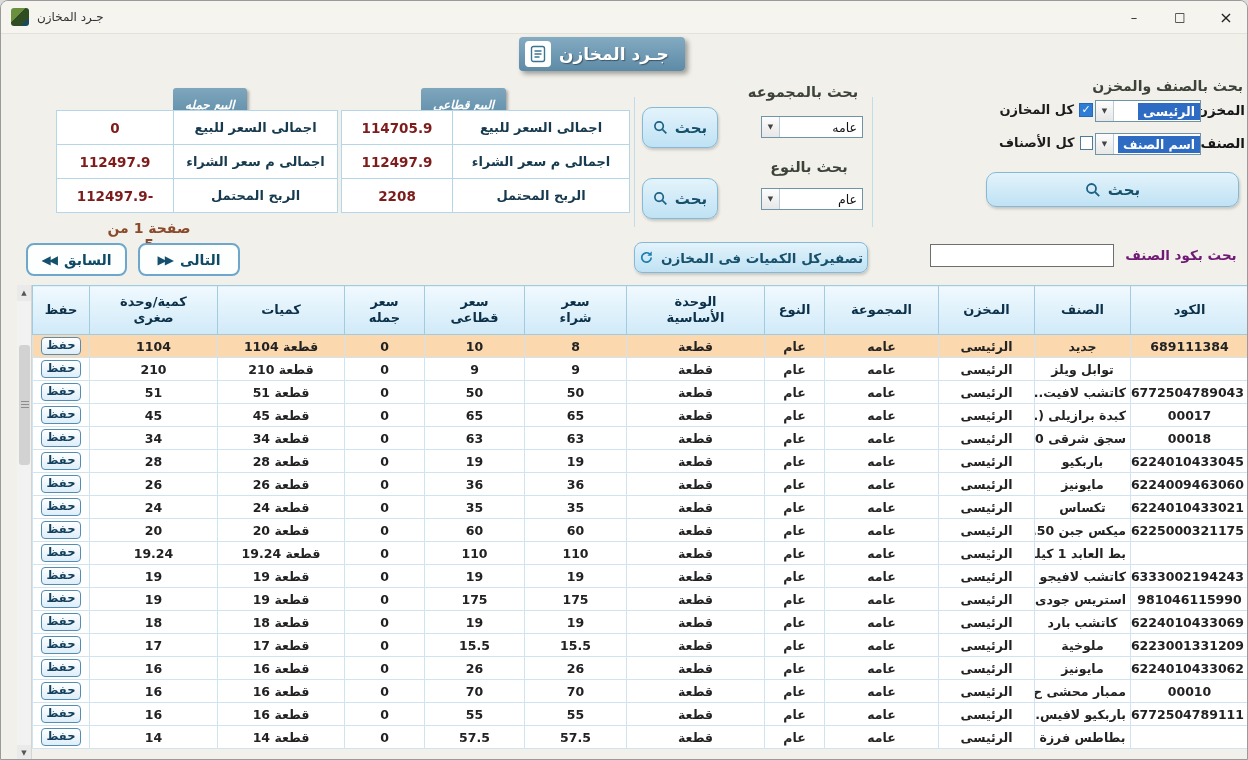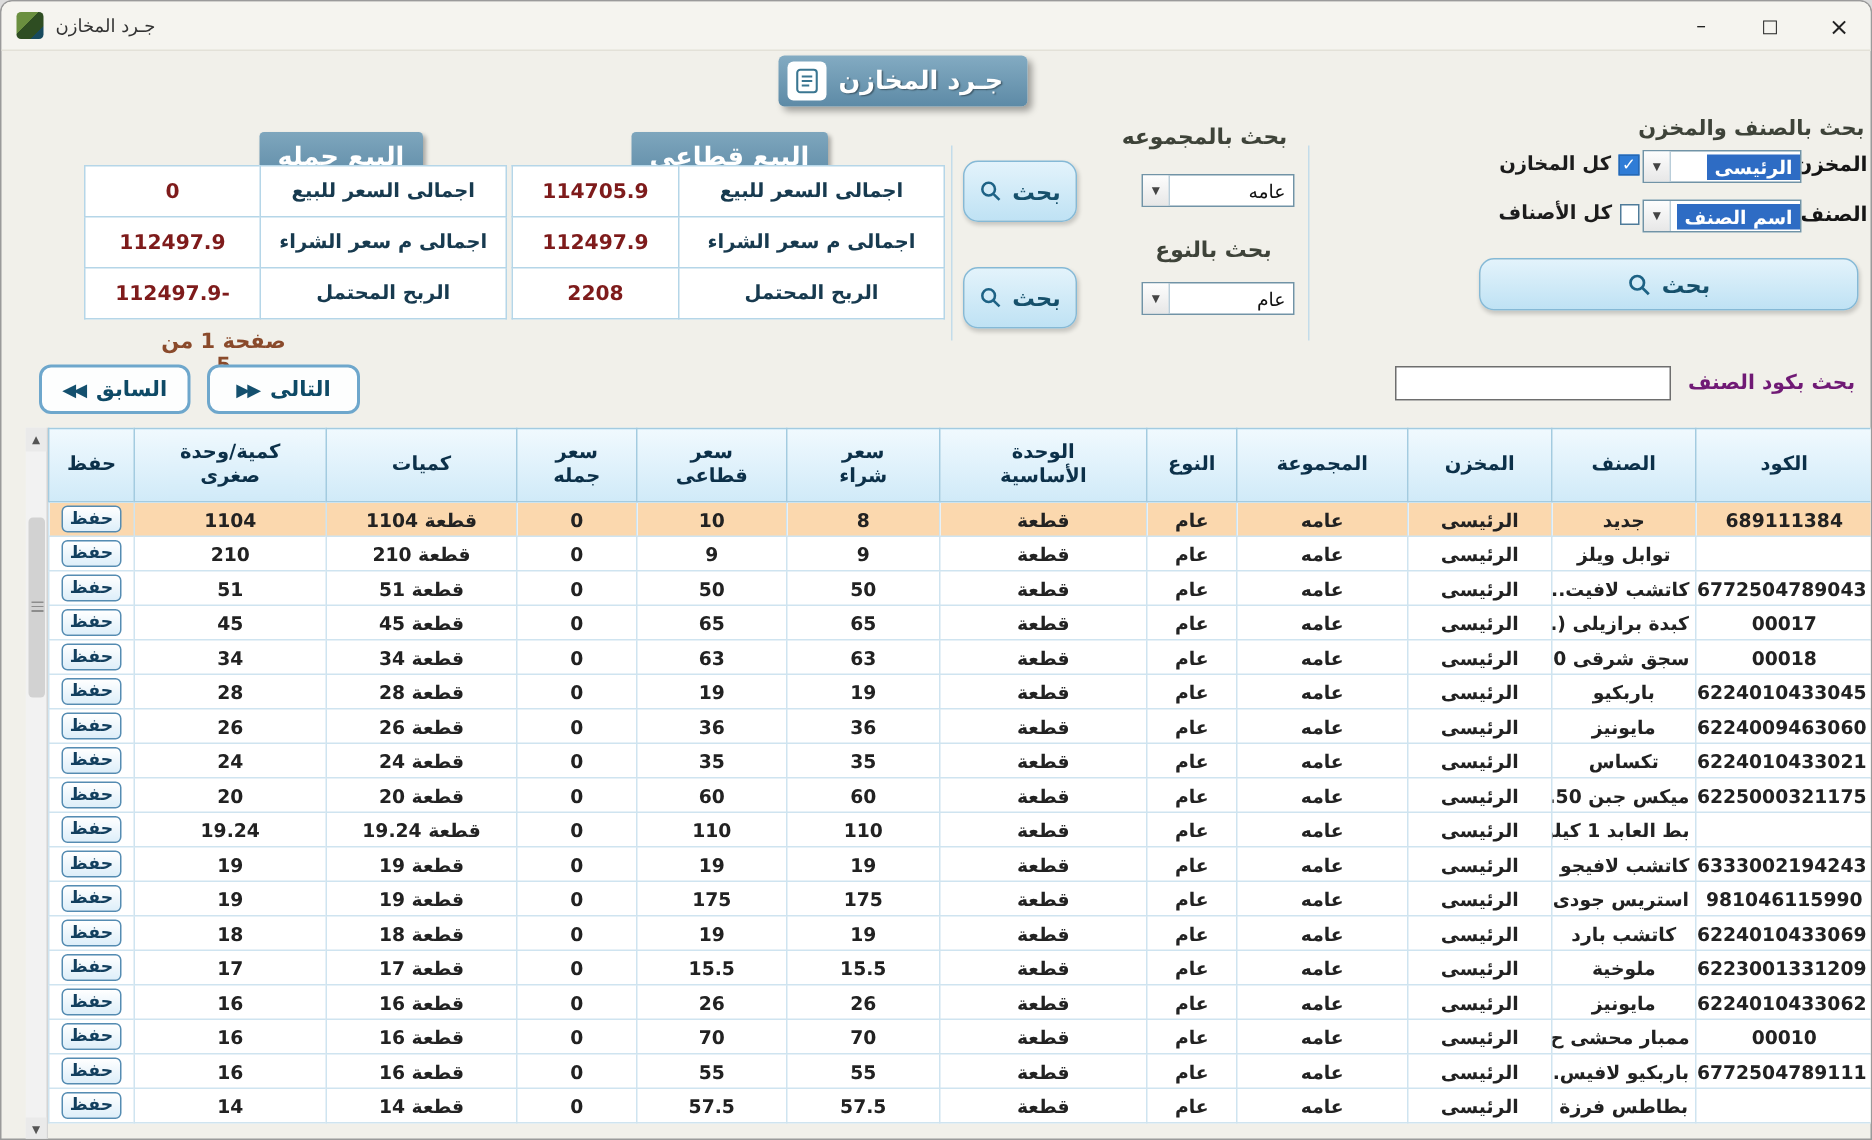--- a/index.html
+++ b/index.html
@@ -61,22 +61,22 @@
     background:linear-gradient(#e3f3fb,#bfe2f4);border:1px solid #85b9d6;border-radius:10px;
     box-shadow:1px 2px 3px rgba(0,0,0,.18);box-sizing:border-box;cursor:default;}
   .blue-btn .lbl{font-size:15px;font-weight:bold;color:#16506b;}
   .nav-btn{display:flex;direction:rtl;align-items:center;justify-content:center;gap:8px;
     background:#fdfefe;border:2px solid #6ea7cc;border-radius:8px;box-sizing:border-box;}
   .nav-btn .lbl{font-size:14px;font-weight:bold;color:#0e4a66;}
   .nav-btn .arr{font-size:12px;color:#14506e;letter-spacing:-2px;}
 
   
   .mini-badge{height:34px;display:flex;align-items:center;padding:0 12px;border-radius:3px;
-    background:linear-gradient(#7ea6bd,#5d8aa6);color:#fff;font-size:17px;font-weight:bold;
-    box-shadow:2px 2px 3px rgba(0,0,0,.3);}
+    background:linear-gradient(#7ea6bd,#5d8aa6);color:#fff;font-size:12px;font-weight:bold;
+    box-shadow:2px 2px 3px rgba(0,0,0,.3);font-style:italic;}
   .dark-badge{height:25px;display:flex;align-items:center;justify-content:center;border-radius:3px;
     background:#47586a;color:#fff;font-size:13px;font-weight:bold;box-shadow:1px 2px 2px rgba(0,0,0,.3);}
 
   
   .panel-table{border-collapse:collapse;background:#fff;direction:rtl;table-layout:fixed;}
   .panel-table td{border:1px solid #b5d6e8;height:34px;box-sizing:border-box;}
   .panel-table .lbl{font-weight:bold;color:#173a4f;font-size:13px;text-align:center;}
   .panel-table .val{font-weight:bold;color:#7e1b1b;font-size:13.5px;text-align:center;direction:rtl;}
 
   .page-info{font-size:14px;font-weight:bold;color:#8a4a2b;}
@@ -255,20 +255,27 @@
   <div class="abs nav-btn" style="left:25px;top:242px;width:101px;height:33px;">
     <span class="lbl">السابق</span>
     <span class="arr">◀◀</span>
   </div>
   <div class="abs nav-btn" style="left:137px;top:242px;width:102px;height:33px;">
     <span class="lbl">التالى</span>
     <span class="arr">▶▶</span>
   </div>
 
 
+  <div class="abs blue-btn" style="left:633px;top:241px;width:234px;height:31px;border-radius:8px;">
+    <span class="lbl" style="font-size:13.5px;">تصفيركل الكميات فى المخازن</span>
+    <svg width="15" height="15" viewBox="0 0 16 16">
+        <path d="M13 8a5 5 0 1 1-1.6-3.7" fill="none" stroke="#1d7fae" stroke-width="1.8"></path>
+        <polygon points="13.6,1.2 13.6,6 9,6" fill="#1d7fae"></polygon>
+      </svg>
+  </div>
 
   <div class="abs code-label" style="left:1116px;top:246px;width:128px;text-align:center;">بحث بكود الصنف</div>
   <input class="abs code-input" style="left: 929px; top: 243px; width: 184px; height: 23px;" value="">
 
   <div class="abs table-wrap">
     <div class="vscroll">
       <div class="sb-btn top">▲</div>
       <div class="sb-thumb">
           <div class="grip"></div>
         </div>

